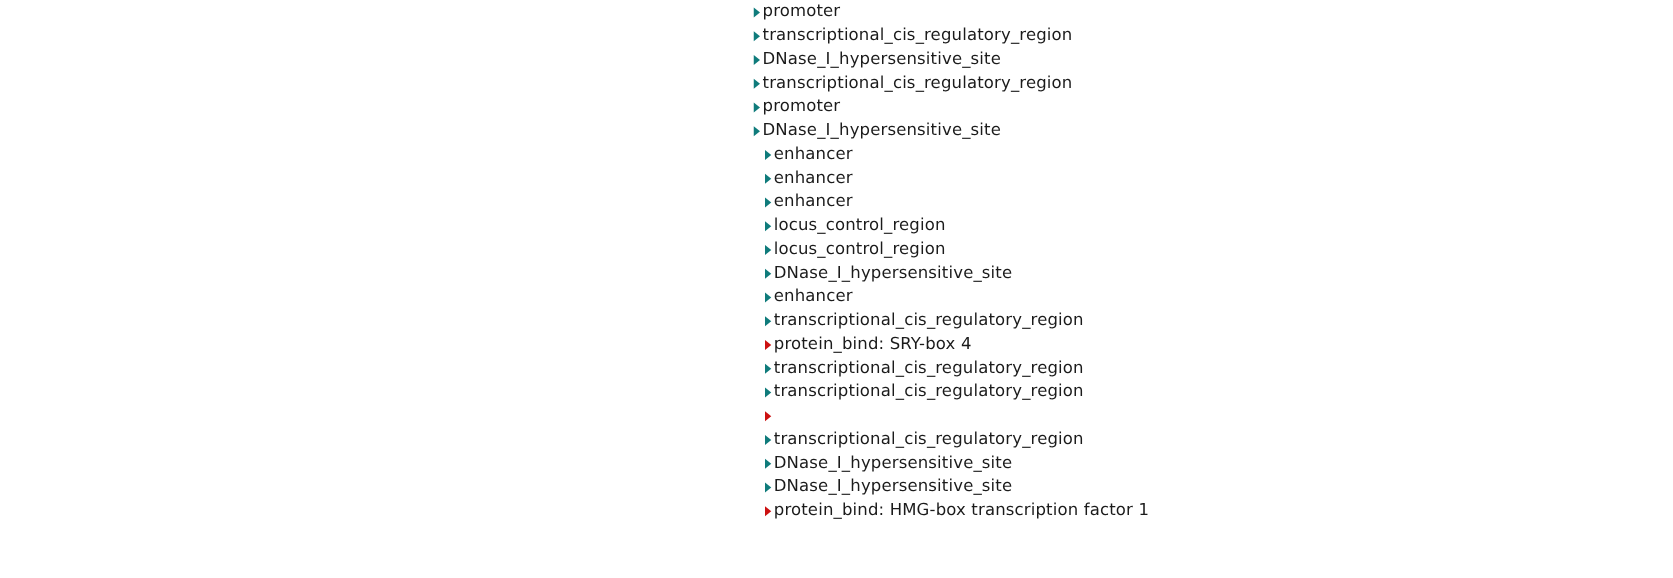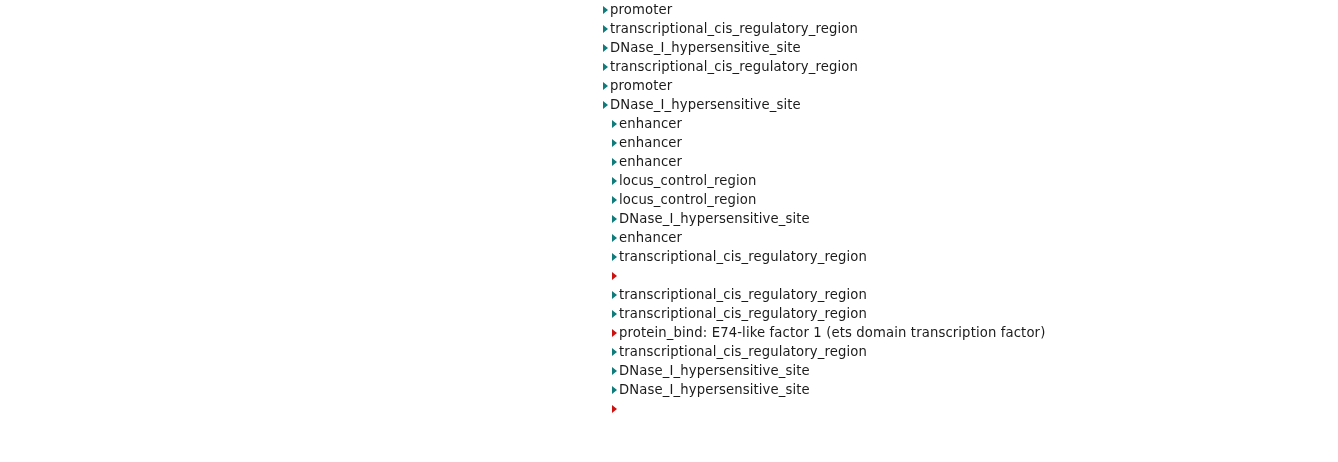--- a/index.html
+++ b/index.html
@@ -110,41 +110,42 @@
     <div class="feature-row level-1 kind-enhancer">
       <span class="disclosure-arrow"></span>
       <span class="feature-label">enhancer</span>
     </div>
     <div class="feature-row level-1 kind-transcriptional_cis_regulatory_region">
       <span class="disclosure-arrow"></span>
       <span class="feature-label">transcriptional_cis_regulatory_region</span>
     </div>
     <div class="feature-row level-1 kind-protein_bind">
       <span class="disclosure-arrow"></span>
+      <span class="feature-label">protein_bind: SRY-box 4</span>
     </div>
     <div class="feature-row level-1 kind-transcriptional_cis_regulatory_region">
       <span class="disclosure-arrow"></span>
       <span class="feature-label">transcriptional_cis_regulatory_region</span>
     </div>
     <div class="feature-row level-1 kind-transcriptional_cis_regulatory_region">
       <span class="disclosure-arrow"></span>
       <span class="feature-label">transcriptional_cis_regulatory_region</span>
     </div>
     <div class="feature-row level-1 kind-protein_bind">
       <span class="disclosure-arrow"></span>
-      <span class="feature-label">protein_bind: E74-like factor 1 (ets domain transcription factor)</span>
     </div>
     <div class="feature-row level-1 kind-transcriptional_cis_regulatory_region">
       <span class="disclosure-arrow"></span>
       <span class="feature-label">transcriptional_cis_regulatory_region</span>
     </div>
     <div class="feature-row level-1 kind-DNase_I_hypersensitive_site">
       <span class="disclosure-arrow"></span>
       <span class="feature-label">DNase_I_hypersensitive_site</span>
     </div>
     <div class="feature-row level-1 kind-DNase_I_hypersensitive_site">
       <span class="disclosure-arrow"></span>
       <span class="feature-label">DNase_I_hypersensitive_site</span>
     </div>
     <div class="feature-row level-1 kind-protein_bind">
       <span class="disclosure-arrow"></span>
+      <span class="feature-label">protein_bind: HMG-box transcription factor 1</span>
     </div>
   </div>
 
 </body></html>

